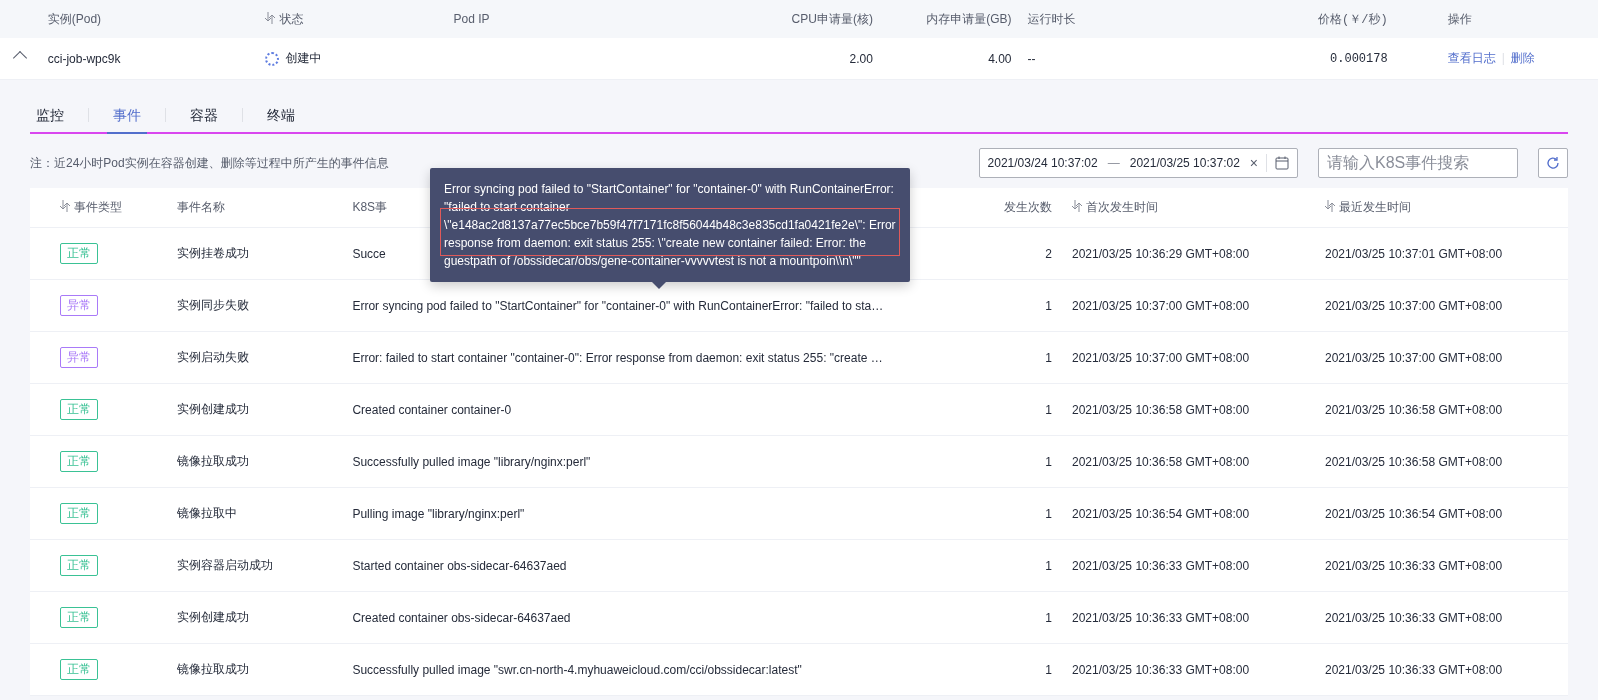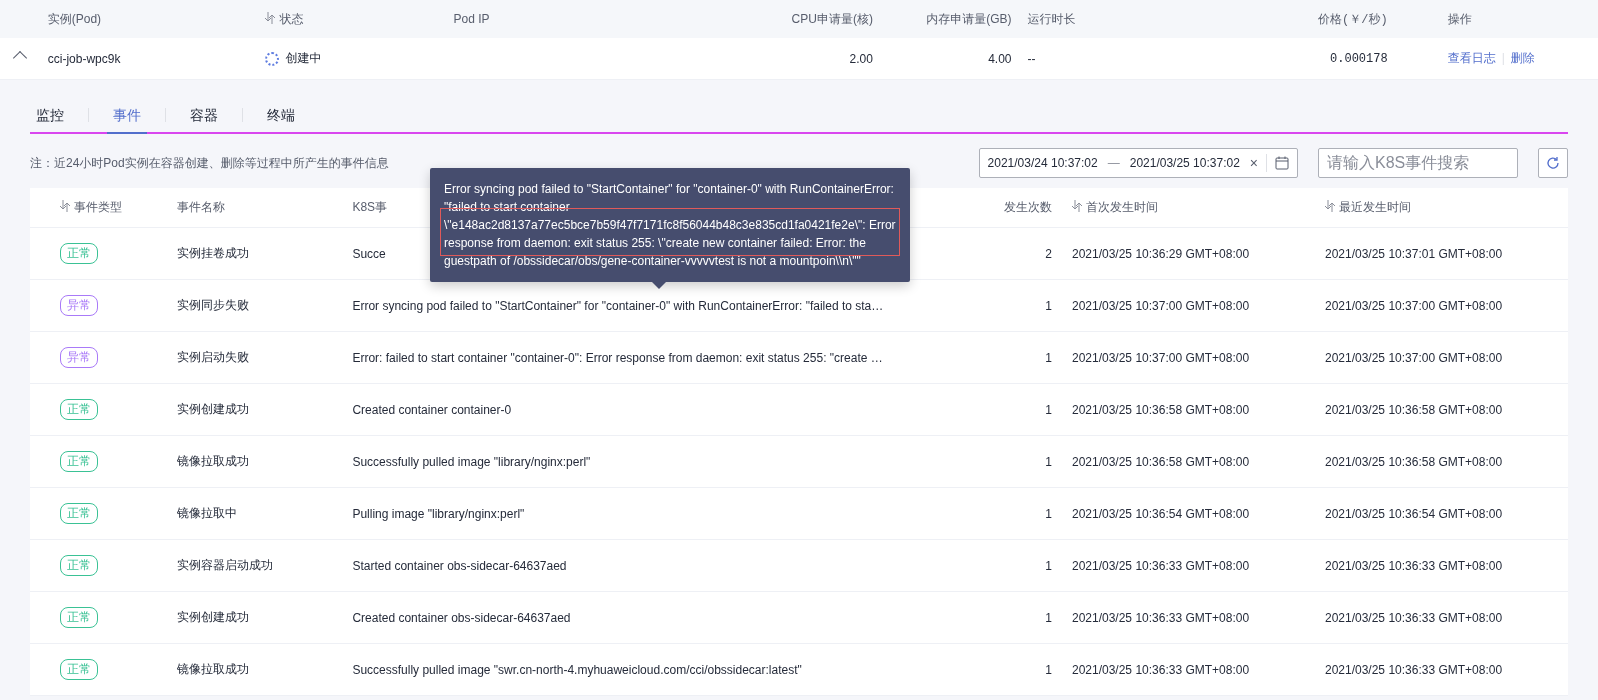--- a/index.html
+++ b/index.html
@@ -44,21 +44,21 @@
 .ev-table { background:#fff; }
 .ev-header { display:flex; height:40px; align-items:center; border-bottom:1px solid #eef0f5; color:#575d6c; font-size:12px; background:#fff; }
 .ev-header > div, .ev-row > div { padding:0 10px; }
 .ec-type { width:140px; padding-left:30px !important; }
 .ec-name { width:180px; }
 .ec-k8s { width:570px; }
 .ec-count { width:170px; text-align:right; }
 .ec-first { width:260px; }
 .ec-last { width:260px; }
 .ev-row { display:flex; height:52px; align-items:center; border-bottom:1px solid #eef0f5; color:#252b3a; background:#fff; position:relative; }
-.badge { display:inline-block; min-width:36px; padding:1px 6px; border-radius:8px; font-size:12px; text-align:center; }
+.badge { display:inline-block; min-width:36px; padding:1px 6px; border-radius:2px; font-size:12px; text-align:center; }
 .badge.normal { border:1px solid #3ac295; color:#3ac295; }
 .badge.warn { border:1px solid #a97af8; color:#a97af8; }
 .ellip { white-space:nowrap; overflow:hidden; text-overflow:ellipsis; }
 .sort-icon { display:inline-block; margin-right:4px; vertical-align:middle; }
 .sort-icon svg { width:10px; height:12px; }
 .tooltip { position:absolute; left:430px; top:168px; width:480px; background:#464d6e; color:#fff; font-size:12px; line-height:1.5; padding:12px 14px; border-radius:2px; box-shadow:0 4px 12px rgba(0,0,0,0.2); z-index:100; }
 .tooltip-hl { position:absolute; pointer-events:none; }
 .tooltip::after { content:""; position:absolute; left:222px; bottom:-7px; width:0; height:0; border-left:7px solid transparent; border-right:7px solid transparent; border-top:7px solid #464d6e; }
 </style>
 </head>

